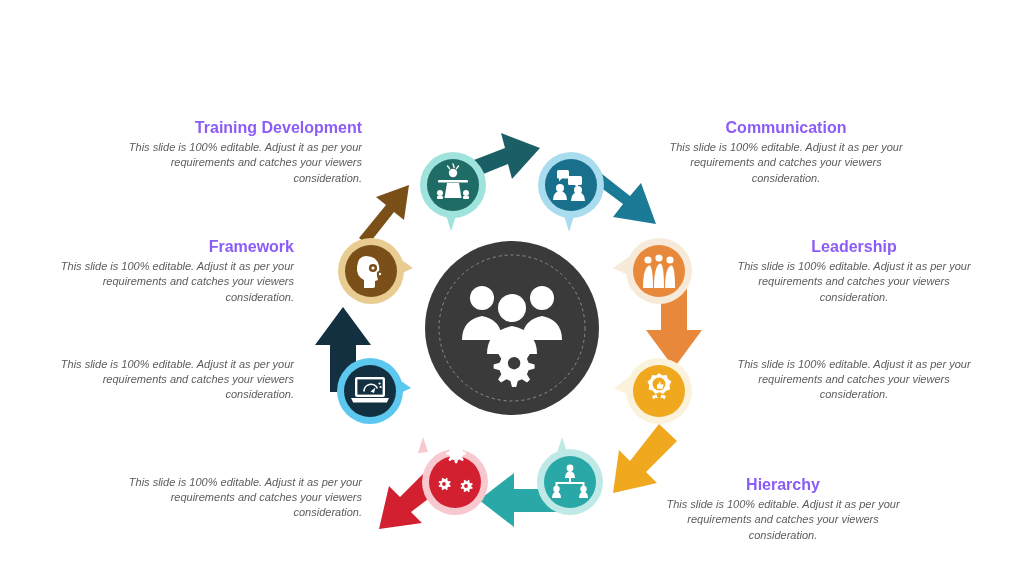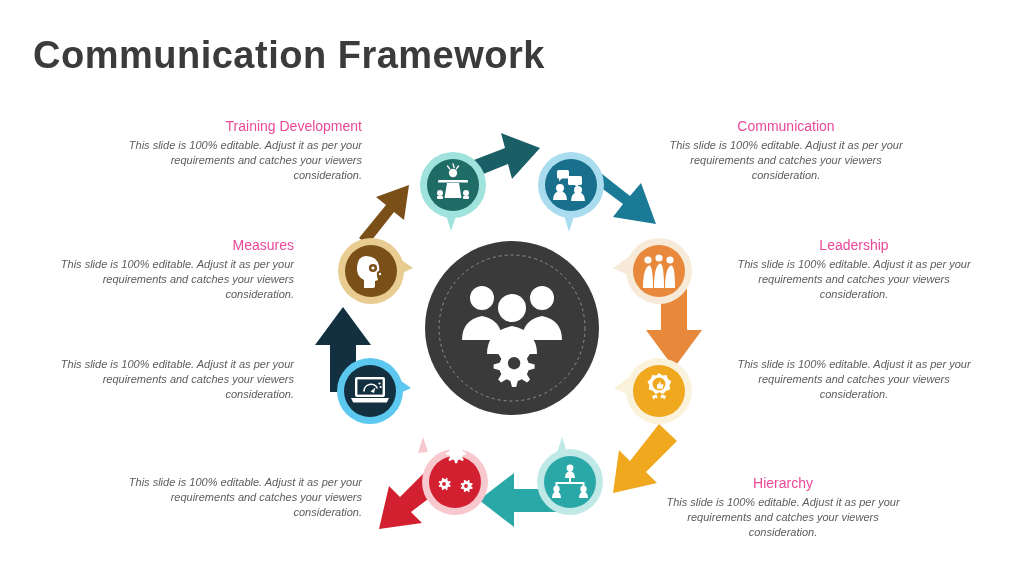--- a/index.html
+++ b/index.html
@@ -26,23 +26,23 @@
     color: #3b3b3b;
     letter-spacing: 0.5px;
   }
 
   
   .label-block {
     position: absolute;
     width: 250px;
   }
   .label-block .lbl-title {
-    font-size: 14px;
-    font-weight: normal;
-    color: #ec4899;
+    font-size: 16px;
+    font-weight: bold;
+    color: #8b5cf6;
     margin-bottom: 3px;
     line-height: 1.2;
   }
   .label-block .lbl-body {
     font-size: 11px;
     font-style: italic;
     color: #5c5c5c;
     line-height: 1.38;
   }
   .align-right { text-align: right; }
@@ -53,21 +53,20 @@
     position: absolute;
     left: 0;
     top: 0;
   }
 </style>
 </head>
 <body>
 
 <div id="slide">
 
-  <div id="page-title">Communication Framework</div>
 
   <svg id="diagram" width="1024" height="576" viewBox="0 0 1024 576">
 
     <defs>
       <radialGradient id="glowTeal" cx="50%" cy="50%" r="50%">
         <stop offset="62%" stop-color="#9fe3dc" stop-opacity="1"></stop>
         <stop offset="100%" stop-color="#9fe3dc" stop-opacity="0"></stop>
       </radialGradient>
     </defs>
 
@@ -299,17 +298,17 @@
 
   <div class="label-block align-right" style="left:112px; top:475px;">
     <div class="lbl-body">This slide is 100%  editable. Adjust it as per your requirements and catches your viewers consideration.</div>
   </div>
 
   <div class="label-block align-right" style="left:44px; top:357px;">
     <div class="lbl-body">This slide is 100%  editable. Adjust it as per your requirements and catches your viewers consideration.</div>
   </div>
 
   <div class="label-block align-right" style="left:44px; top:237px;">
-    <div class="lbl-title">Measures</div>
+    <div class="lbl-title">Framework</div>
     <div class="lbl-body">This slide is 100%  editable. Adjust it as per your requirements and catches your viewers consideration.</div>
   </div>
 
 </div>
 
 </body></html>

